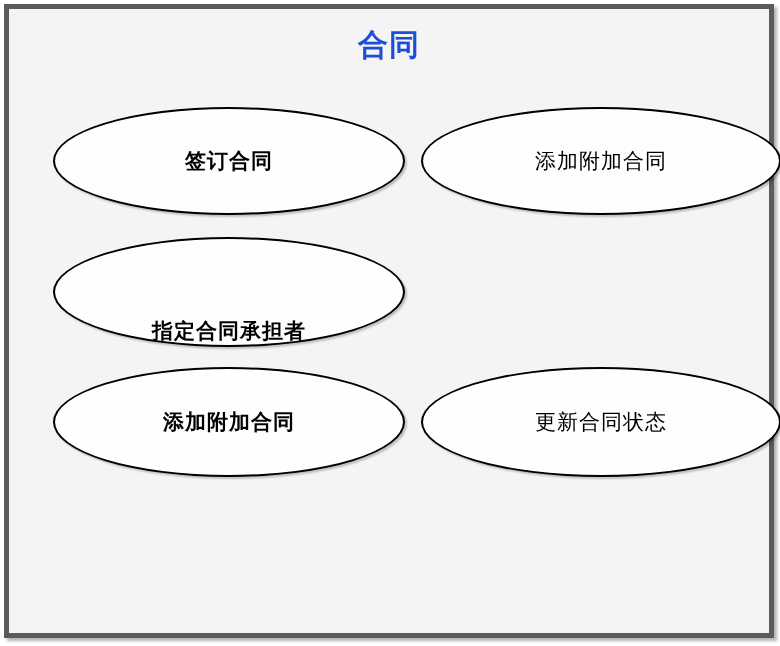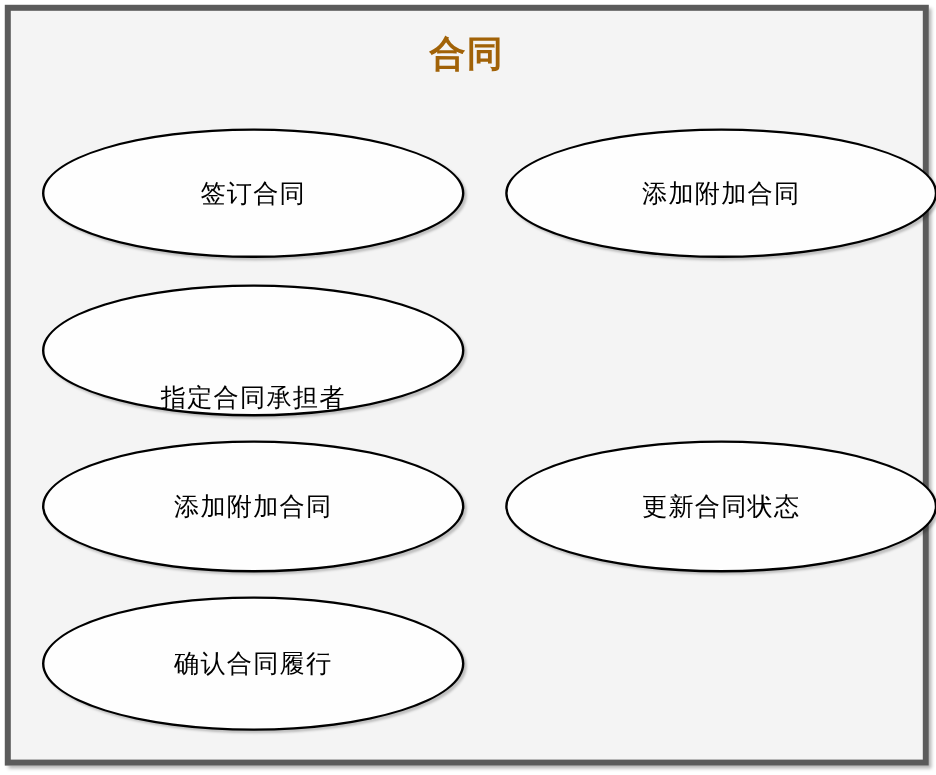--- a/index.html
+++ b/index.html
@@ -27,42 +27,42 @@
     box-sizing: content-box;
   }
   .diagram-title {
     position: absolute;
     left: 0;
     top: 16px;
     width: 100%;
     text-align: center;
     font-size: 30px;
     font-weight: bold;
-    color: #a16207;
+    color: #1d4ed8;
     letter-spacing: 1px;
   }
   .usecase {
     position: absolute;
     border: 2px solid #000000;
     border-radius: 50%;
     background: #fefefe;
     box-shadow: 2px 2px 2px rgba(0,0,0,0.22);
     display: flex;
     align-items: center;
     justify-content: center;
     box-sizing: border-box;
   }
   .usecase span {
     font-size: 21px;
     color: #000000;
     letter-spacing: 1px;
     white-space: nowrap;
   }
   
-  .col-left  { left: 26px;  width: 352px; }
+  .col-left  { left: 44px;  width: 352px; font-weight: bold; }
   .col-right { left: 412px; width: 360px; }
   
   .row-1 { top: 98px;  height: 108px; }
   .row-2 { top: 228px; height: 110px; align-items: flex-end; }
   .row-3 { top: 358px; height: 110px; }
   .row-4 { top: 488px; height: 112px; }
 </style>
 </head>
 <body>
 
@@ -85,18 +85,15 @@
 
 
     <div class="usecase col-left row-3">
       <span>添加附加合同</span>
     </div>
 
     <div class="usecase col-right row-3">
       <span>更新合同状态</span>
     </div>
 
-    <div class="usecase col-left row-4">
-      <span>确认合同履行</span>
-    </div>
 
   </div>
 </div>
 
 </body></html>

